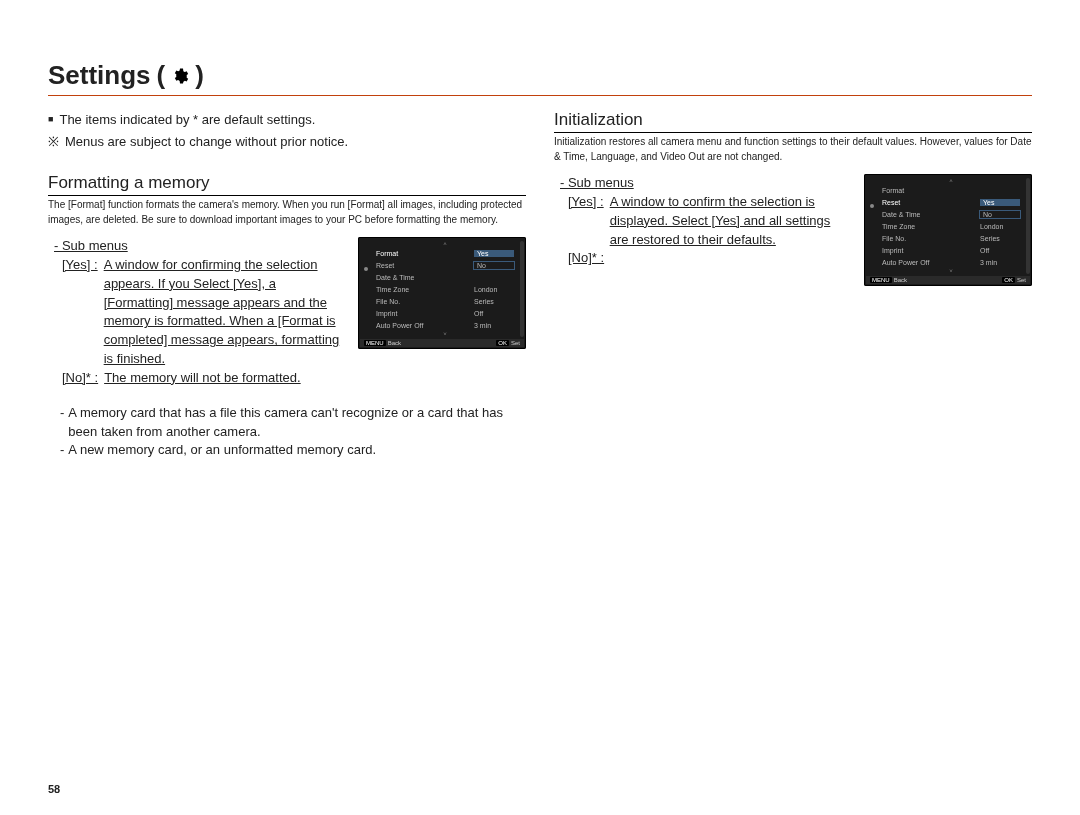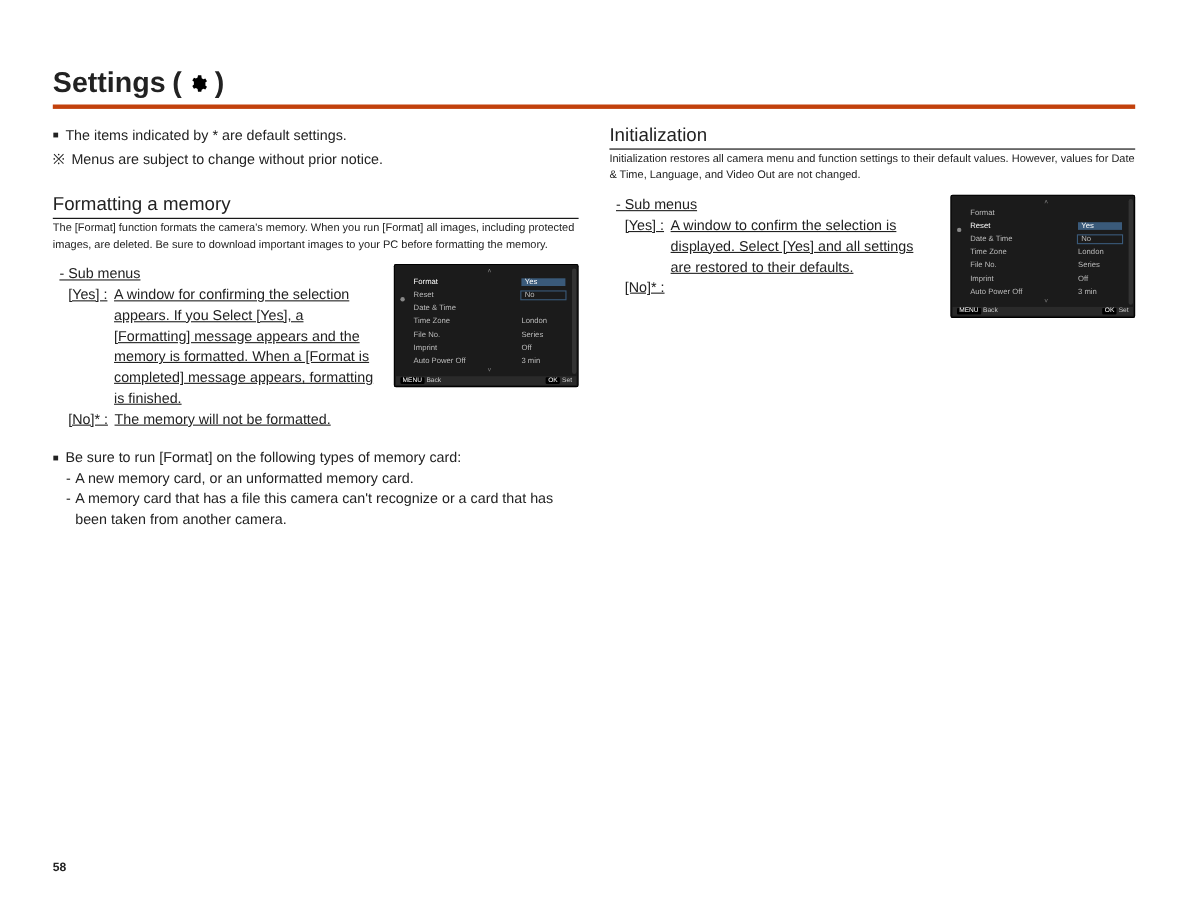--- a/index.html
+++ b/index.html
@@ -8,21 +8,21 @@
     color: #222;
     width: 1080px;
     height: 815px;
     padding: 60px 48px 40px 48px;
     position: relative;
     background: #fff;
   }
   h1.page-title {
     font-size: 26px;
     font-weight: bold;
-    border-bottom: 4px solid #c2410c;
+    border-bottom: 1px solid #c2410c;
     padding-bottom: 4px;
     margin-bottom: 14px;
     display: flex;
     align-items: center;
     gap: 6px;
   }
   h1.page-title .gear {
     display: inline-flex;
     align-items: center;
   }
@@ -221,28 +221,25 @@
           <div class="scroll"></div>
         </div>
         <div class="footer">
           <span><span class="btn">MENU</span><span>Back</span></span>
           <span><span class="btn">OK</span><span>Set</span></span>
         </div>
       </div>
     </div>
 
     <div class="list-block">
-      <div class="hd">
-          <span>Be sure to run [Format] on the following types of memory card:</span>
+      <div class="li">
+          <span>A memory card that has a file this camera can't recognize or a card that has been taken from another camera.</span>
         </div>
       <div class="li">
           <span>A new memory card, or an unformatted memory card.</span>
-        </div>
-      <div class="li">
-          <span>A memory card that has a file this camera can't recognize or a card that has been taken from another camera.</span>
         </div>
     </div>
   </div>
 
   <div class="col">
     <h2 class="section-title" style="margin-top:0">Initialization</h2>
     <p class="body-text">Initialization restores all camera menu and function settings to their default values. However, values for Date &amp; Time, Language, and Video Out are not changed.</p>
 
     <div class="sub-menu-row">
       <div class="sub-menu-text">

